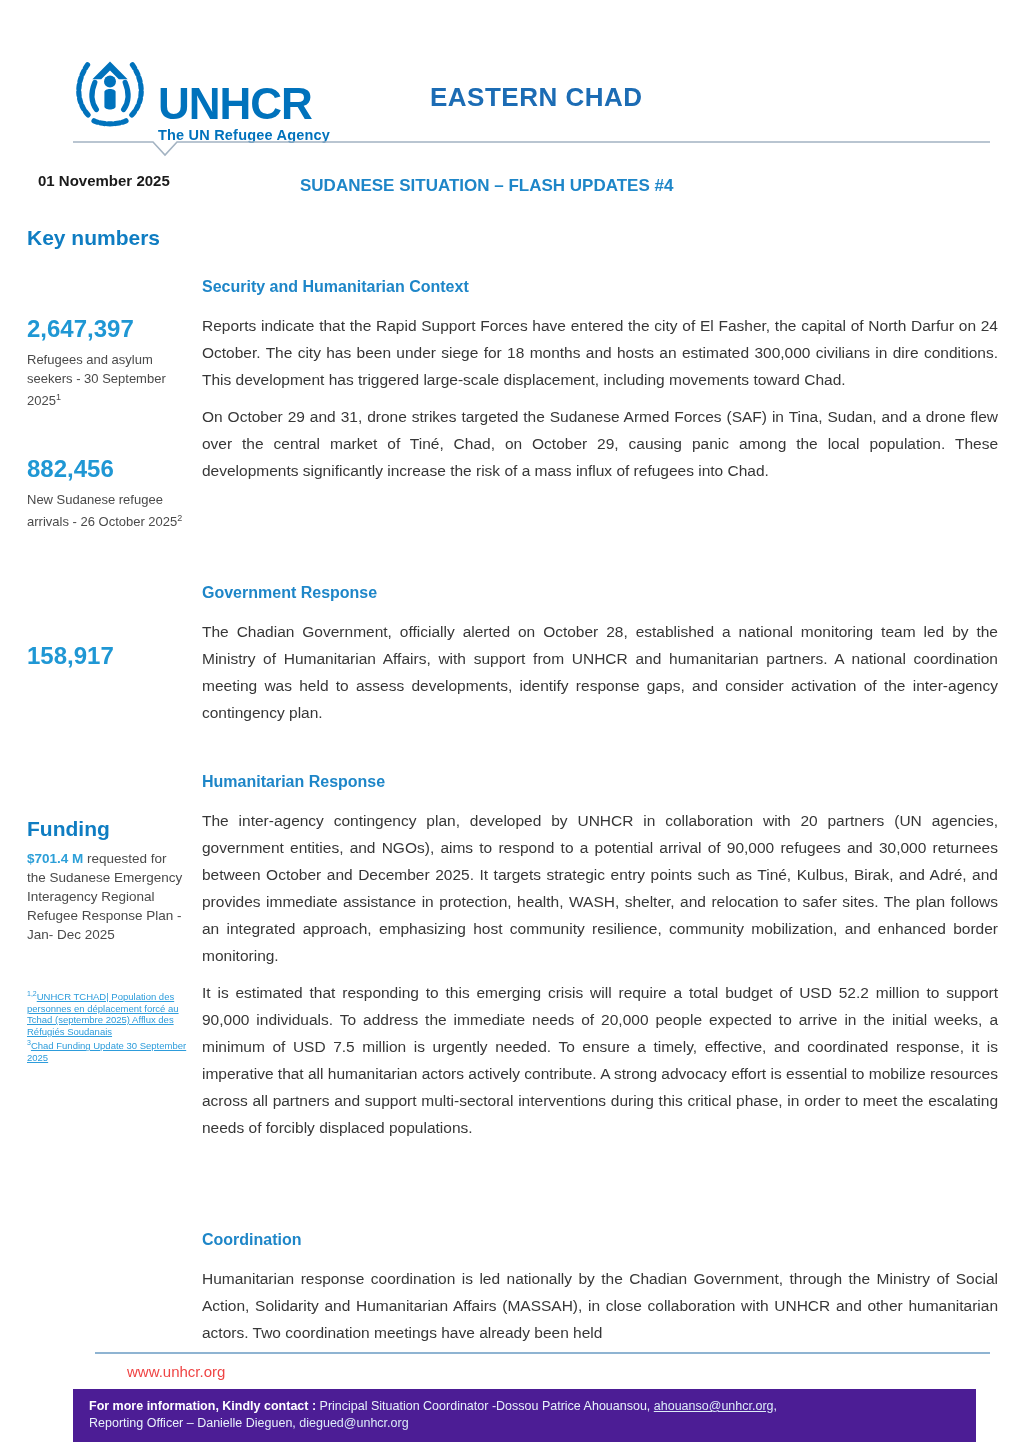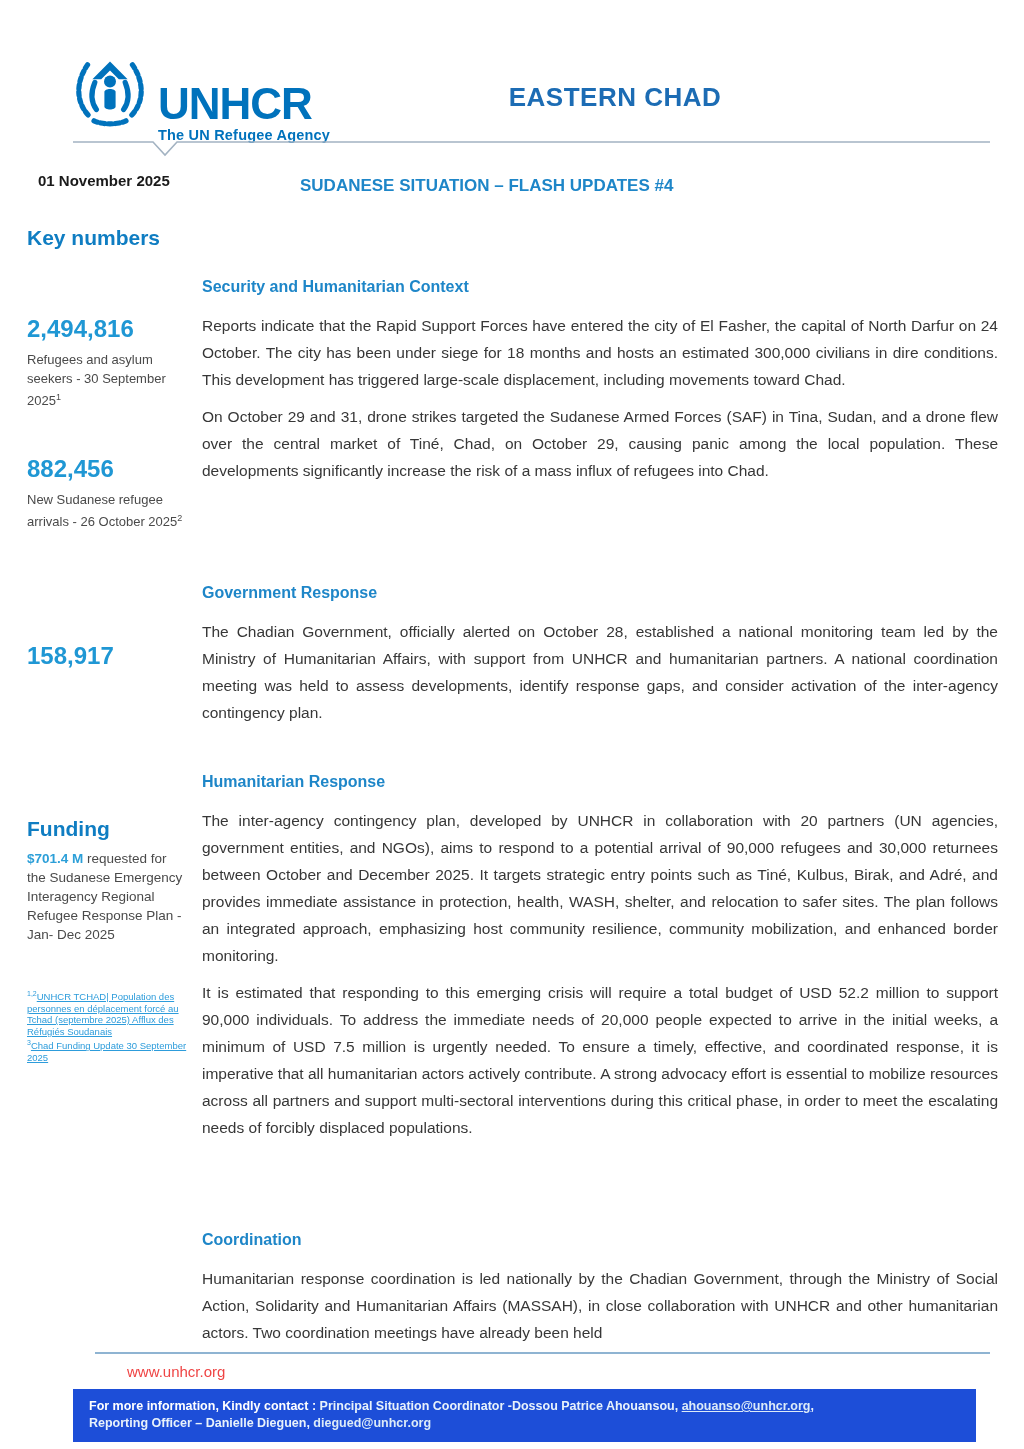--- a/index.html
+++ b/index.html
@@ -16,21 +16,21 @@
   }
 
   
   .logo { position: absolute; left: 70px; top: 42px; display: flex; align-items: center; gap: 8px; }
   .logo-text { display: flex; flex-direction: column; line-height: 1; }
   .logo-wordmark { font-size: 44px; font-weight: 800; color: #0072BC; letter-spacing: -1px; margin-top: 40px; }
   .logo-tagline { font-size: 14.5px; font-weight: 700; color: #0072BC; margin-top: 2px; letter-spacing: 0.2px; }
 
   .region-title {
     position: absolute; left: 430px; top: 82px; width: 370px;
-    text-align: center; font-size: 26px; font-weight: 800; color: #1C6CB4; letter-spacing: 0.5px;
+    text-align: left; font-size: 26px; font-weight: 800; color: #1C6CB4; letter-spacing: 0.5px;
   }
   .header-divider { position: absolute; left: 73px; top: 140px; }
   .report-date { position: absolute; left: 27px; top: 172px; font-size: 15px; font-weight: 700; color: #1a1a1a; margin-left: 11px; }
   .doc-title {
     position: absolute; left: 300px; top: 176px; width: 610px;
     text-align: left; font-size: 17px; font-weight: 800; color: #1E86C8;
   }
 
   
   .sidebar-heading { position: absolute; left: 27px; font-size: 21px; font-weight: 800; color: #0F7DC2; }
@@ -50,21 +50,21 @@
   .section { position: absolute; left: 202px; width: 796px; }
   .section-heading { font-size: 16px; font-weight: 800; color: #1E86C8; line-height: 20px; margin-bottom: 15px; }
   .section p { font-size: 15.5px; line-height: 27px; text-align: justify; color: #373737; margin-bottom: 10px; }
   .sec-1 { top: 277px; } .sec-2 { top: 583px; } .sec-3 { top: 772px; } .sec-4 { top: 1230px; }
 
   
   .footer-rule { position: absolute; left: 95px; top: 1352px; width: 895px; height: 2px; background: #8FB4D2; }
   .footer-site { position: absolute; left: 127px; top: 1363px; font-size: 15px; color: #ef4444; cursor: pointer; }
   .footer-banner {
     position: absolute; left: 73px; top: 1389px; width: 903px; height: 53px;
-    background: #1d4ed8; color: #e8f2fb; font-size: 12.5px; line-height: 17px; padding: 9px 16px; font-weight: bold;
+    background: #4c1d95; color: #e8f2fb; font-size: 12.5px; line-height: 17px; padding: 9px 16px;
   }
   .footer-banner b { color: #ffffff; }
   .footer-email { color: #dcebf8; text-decoration: underline; cursor: pointer; }
 </style>
 </head>
 <body>
 
 <div class="page">
 
   <div class="logo">
@@ -91,21 +91,21 @@
   <svg class="header-divider" width="918" height="22" viewBox="0 0 918 22">
     <path d="M0 2 H80 L92 15 L104 2 H917" stroke="#a3b3c2" stroke-width="1.6" fill="none"></path>
   </svg>
 
   <div class="report-date">01 November 2025</div>
   <div class="doc-title">SUDANESE SITUATION – FLASH UPDATES #4</div>
 
   <div class="sidebar-heading" style="top:226px">Key numbers</div>
 
   <div class="stat" style="top:315px">
-    <div class="stat-value">2,494,816</div>
+    <div class="stat-value">2,647,397</div>
     <div class="stat-label"><span>Refugees and asylum seekers - 30 September 2025</span><sup>1</sup></div>
   </div>
 
   <div class="stat" style="top:455px">
     <div class="stat-value">882,456</div>
     <div class="stat-label"><span>New Sudanese refugee arrivals - 26 October 2025</span><sup>2</sup></div>
   </div>
 
   <div class="stat" style="top:642px">
     <div class="stat-value">158,917</div>

